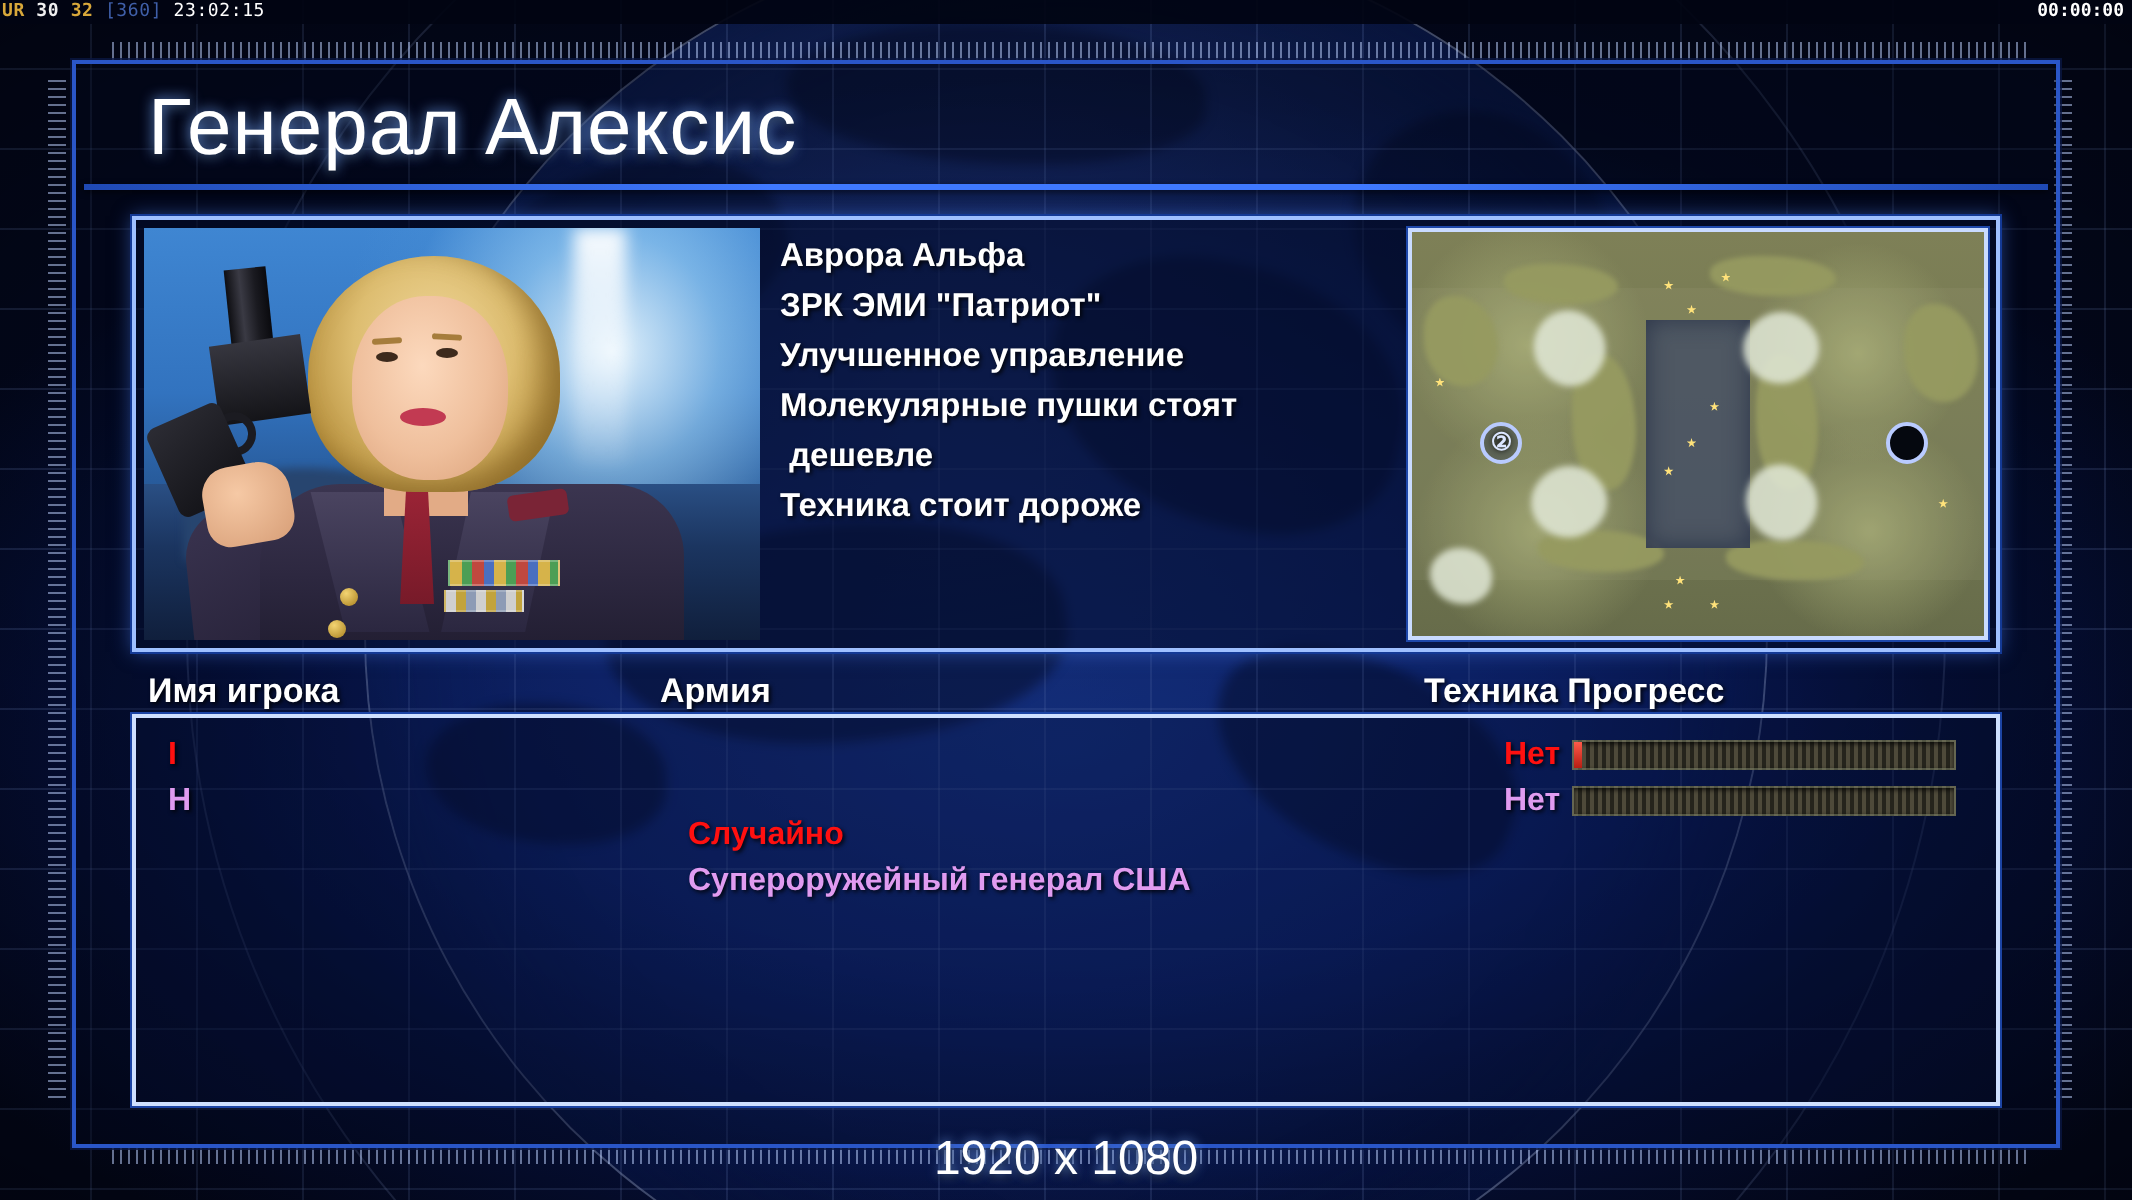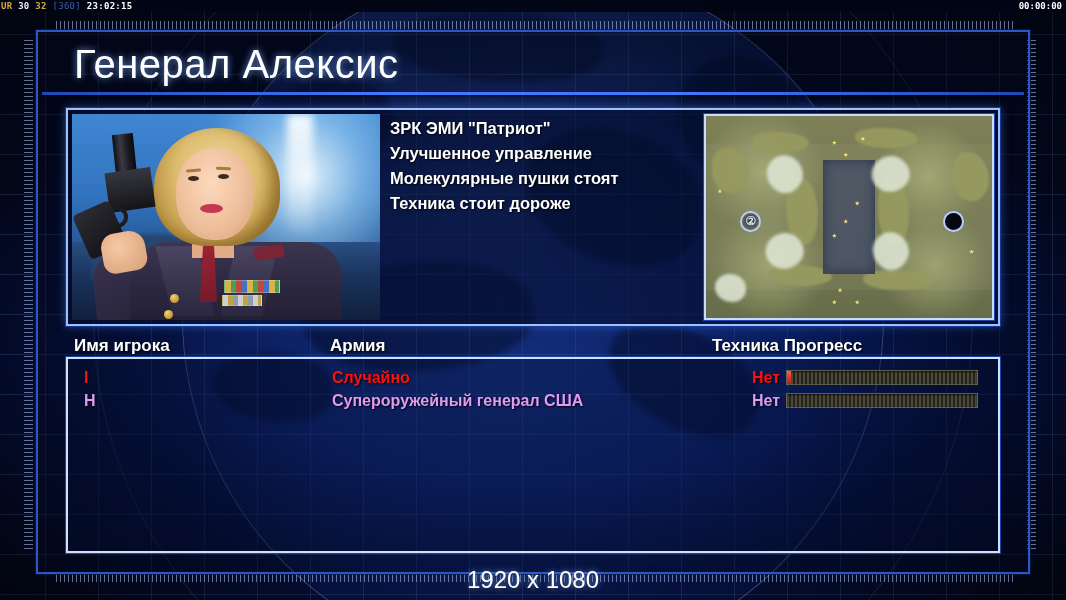--- a/index.html
+++ b/index.html
@@ -85,21 +85,21 @@
     font-family: "DejaVu Sans Mono", monospace;
     font-size: 9px; line-height: 12px;
     z-index: 40;
   }
   .topbar .l { position: absolute; left: 1px; top: 0; white-space: nowrap; letter-spacing: .3px; }
   .topbar .r { position: absolute; right: 4px; top: 0; color: #ffffff; font-weight: bold; }
   .tb-ur  { color: #d8a83a; font-weight: bold; }
   .tb-n1  { color: #f0f0f0; font-weight: bold; }
   .tb-n2  { color: #d8a83a; font-weight: bold; text-align: center; }
   .tb-br  { color: #3f5fa8; }
-  .tb-tm  { color: #ffffff; font-weight: bold; }
+  .tb-tm  { color: #ffffff; font-weight: normal; }
 
   
   .ruler-h {
     position: absolute; height: 9px;
     background-image: repeating-linear-gradient(to right,
       rgba(190,210,255,.75) 0px, rgba(190,210,255,.75) 1px, transparent 1px, transparent 4px);
     opacity: .7;
   }
   .ruler-v {
     position: absolute; width: 9px;
@@ -366,21 +366,21 @@
   }
   .row {
     position: absolute; left: 0; width: 100%; height: 23px;
     font-size: 16px; font-weight: bold;
     text-shadow: 1px 1px 2px rgba(0,0,0,.9);
   }
   .row.r0 { top: 7px; }
   .row.r1 { top: 30px; }
   .cell { position: absolute; top: 0; white-space: nowrap; line-height: 23px; }
   .c-name { left: 16px; }
-  .c-army { left: 264px; }
+  .c-army { left: 276px; margin-top: 40px; }
   .c-team { left: 684px; }
   .pbar {
     position: absolute; left: 718px; top: 4px; width: 192px; height: 15px;
     background:
       repeating-linear-gradient(to right,
         #4e4a3a 0px, #4e4a3a 2px, #25241c 2px, #25241c 4px);
     border: 1px solid rgba(120,125,100,.55);
     box-shadow: inset 0 1px 2px rgba(0,0,0,.7);
   }
   .pbar .fill {
@@ -467,23 +467,25 @@
       <div class="pt-eye r"></div>
       <div class="pt-lips"></div>
       <div class="pt-gun-barrel"></div>
       <div class="pt-gun-slide"></div>
       <div class="pt-gun-trig"></div>
       <div class="pt-gun-grip"></div>
       <div class="pt-hand"></div>
     </div>
 
     <div class="desc">
+      <div>Аврора Альфа</div>
       <div>ЗРК ЭМИ "Патриот"</div>
       <div>Улучшенное управление</div>
       <div>Молекулярные пушки стоят</div>
+      <div> дешевле</div>
       <div>Техника стоит дороже</div>
     </div>
 
     <div class="map-wrap">
       <div class="map-terrain"></div>
       <div class="map-band"></div>
       <div class="map-ridge r1"></div>
         <div class="map-ridge r2"></div>
       <div class="map-ridge r3"></div>
         <div class="map-ridge r4"></div>

